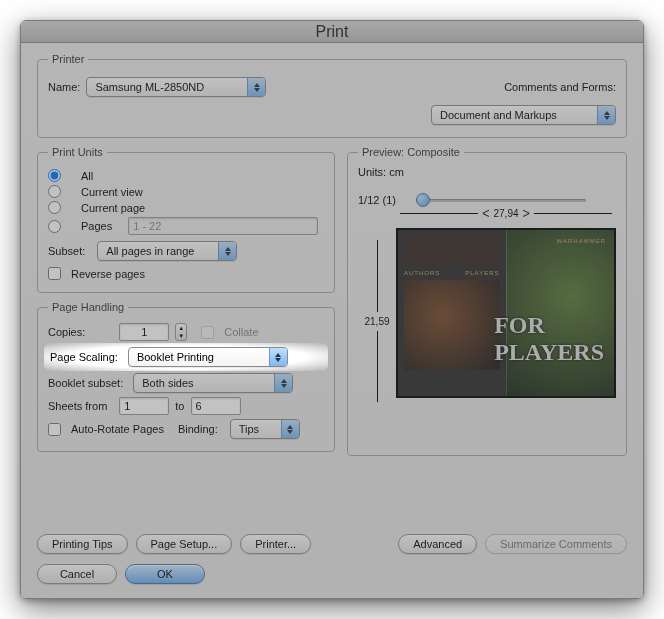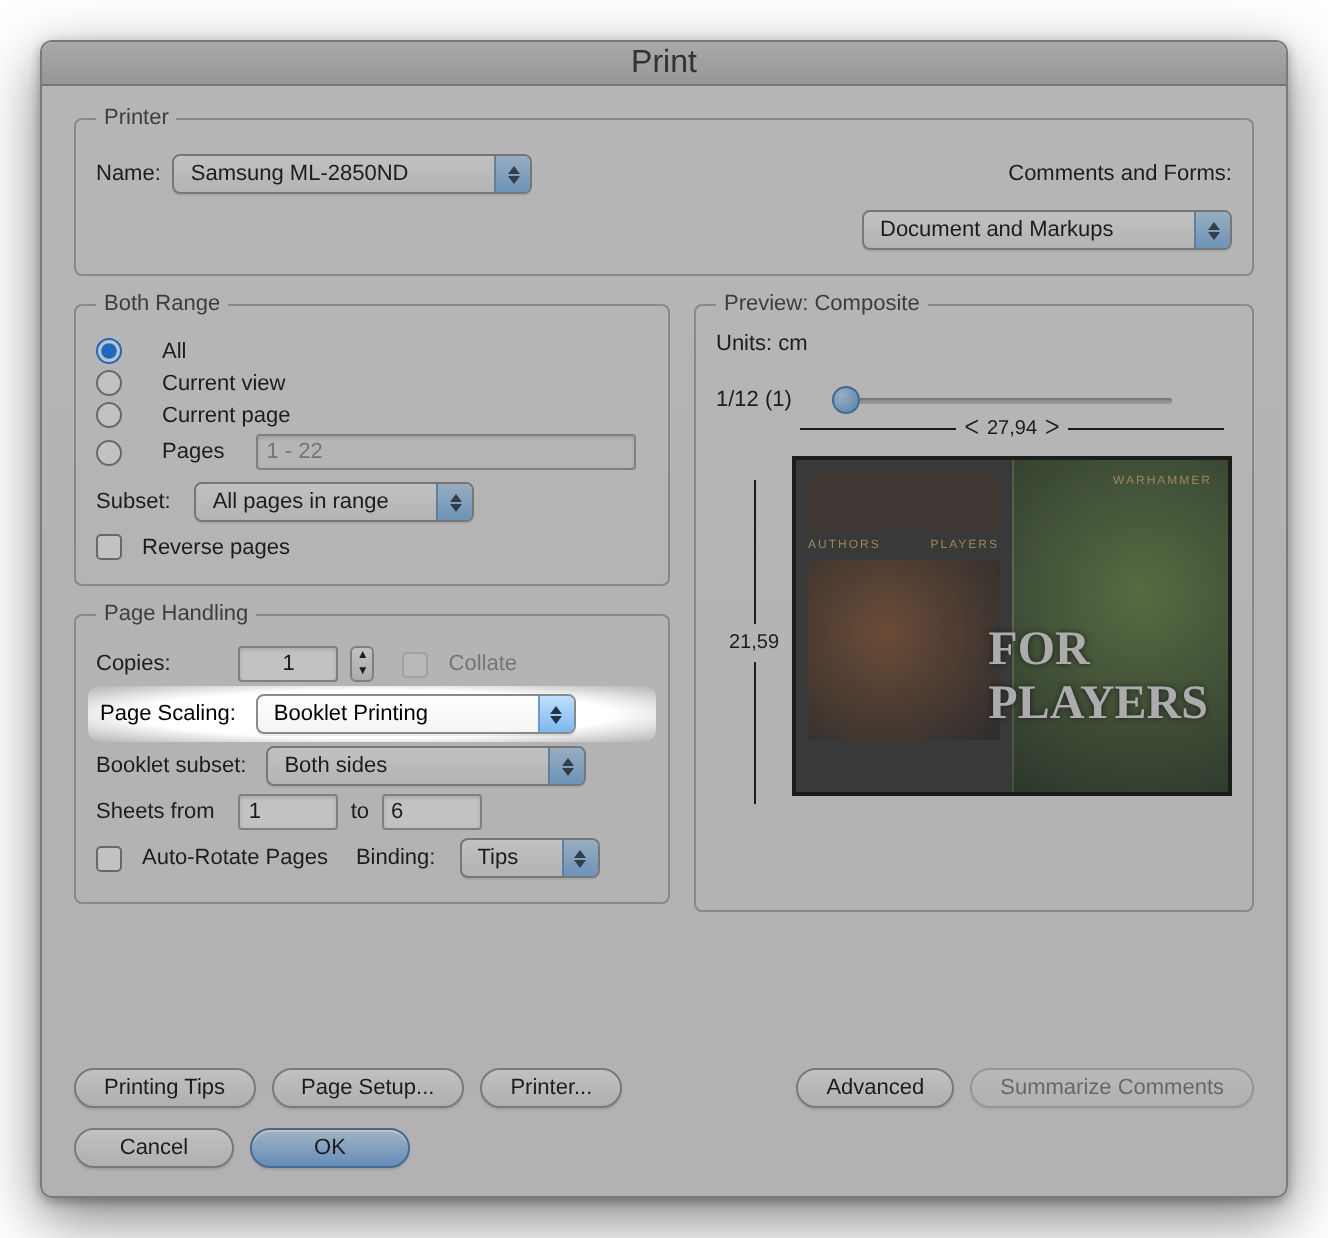--- a/index.html
+++ b/index.html
@@ -203,21 +203,21 @@
           <span>Document and Markups</span>
           <span class="caps"></span>
         </div>
       </div>
     </fieldset>
 
     <div class="cols">
       <div class="leftcol">
 
         <fieldset>
-          <legend>Both Range</legend>
+          <legend>Print Units</legend>
           <div class="radio-block">
             <input type="radio" checked="" style="">
             <span>All</span>
           </div>
           <div class="radio-block">
             <input type="radio" style="">
             <span>Current view</span>
           </div>
           <div class="radio-block">
             <input type="radio" style="">

